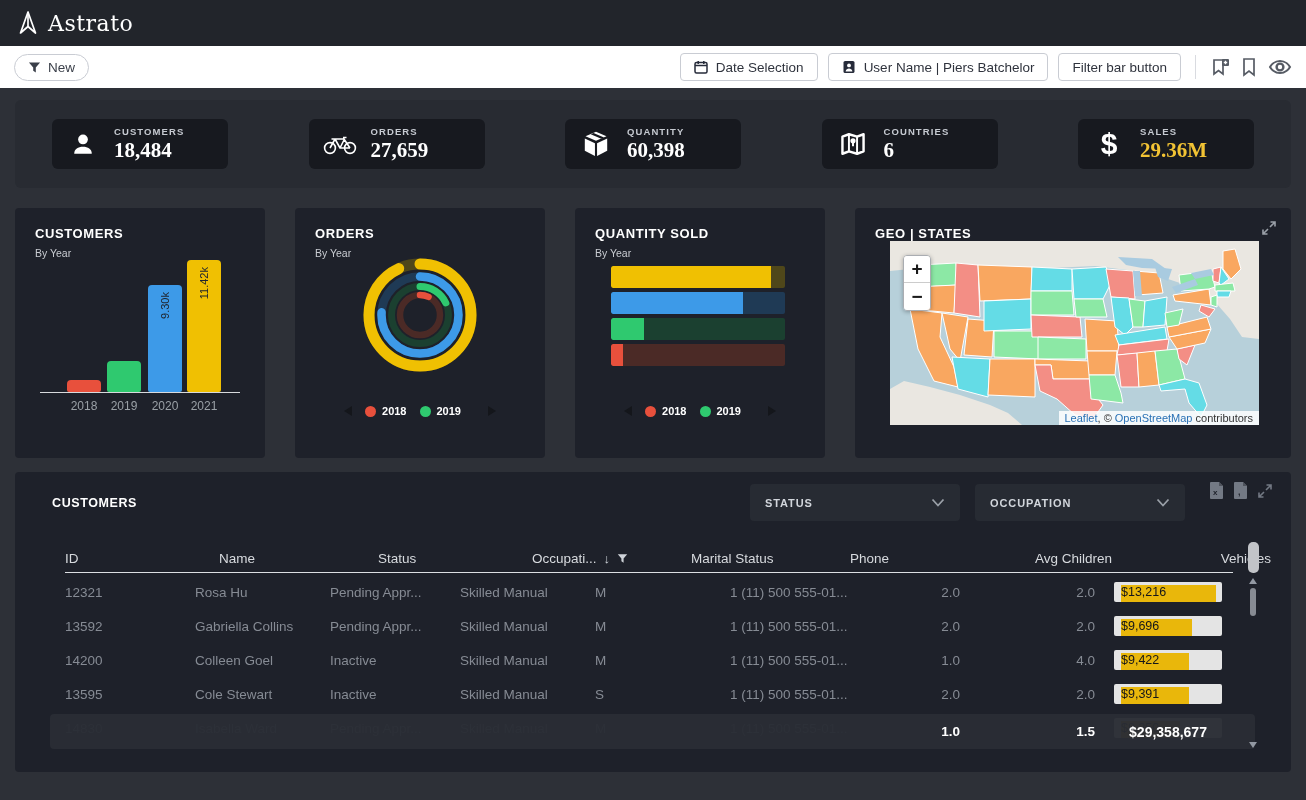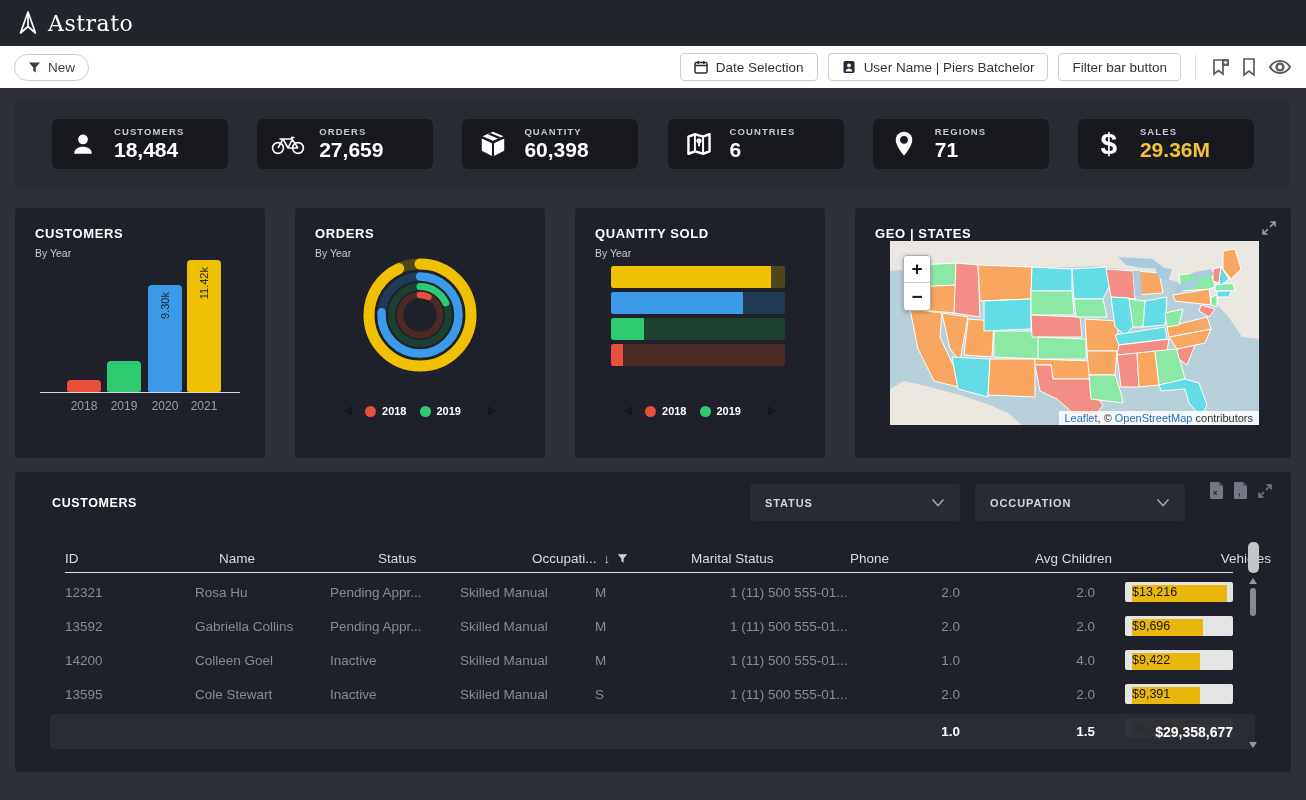--- a/index.html
+++ b/index.html
@@ -29,21 +29,21 @@
   .content { padding:12px 15px 14px; }
   .panel { background:#1e212a; border-radius:4px; }
 
   
   .kpi-band { background:#282b32; border-radius:6px; height:88px; display:flex; align-items:center;
     justify-content:space-between; padding:0 37px; margin-bottom:20px; }
   .kpi-card { width:176px; height:50px; background:#17191f; border-radius:6px; display:flex;
     align-items:center; padding-left:13px; gap:13px; }
   .kpi-icon { width:36px; display:flex; justify-content:center; color:#fff; }
   .kpi-label { font-size:9.5px; font-weight:bold; letter-spacing:1.1px; color:#c6cad1; }
-  .kpi-value { font-size:21px; font-weight:bold; color:#fff; margin-top:1px; }
+  .kpi-value { font-size:21px; font-weight:bold; color:#fff; margin-top:1px;font-family:Liberation Serif, serif; }
   .kpi-value.gold { color:#f2c334; }
 
   
   .charts-row { display:flex; gap:30px; margin-bottom:14px; }
   .chart-panel { width:250px; height:250px; position:relative; padding:18px 20px; }
   .geo-panel { flex:1; height:250px; position:relative; padding:18px 20px; }
   .panel-title { font-size:13px; font-weight:bold; color:#fff; letter-spacing:.6px; }
   .panel-sub { font-size:10.5px; color:#c9ccd2; margin-top:6px; }
 
   
@@ -101,21 +101,21 @@
   .thead { position:absolute; left:50px; top:73px; width:1168px; height:28px; align-items:center;
     border-bottom:1px solid #dcdfe3; color:#d7dade; font-size:13.5px;gap:24px; }
   .th { cursor:pointer; }
   .th.num { text-align:right; }
   .th-occ { display:flex; align-items:center; gap:7px; }
   .sort-glyph { font-size:13px; color:#cfd3d9; }
   .rows { position:absolute; left:50px; top:103px; width:1168px; }
   .trow { height:34px; align-items:center; color:#868b94; font-size:13.5px; cursor:pointer; }
   .td.num { text-align:right; }
   .td { overflow:hidden; white-space:nowrap; text-overflow:ellipsis; padding-right:8px; }
-  .sales-cell { display:flex; justify-content:flex-end; }
+  .sales-cell { display:flex; justify-content:center; }
   .sbar { width:108px; height:20px; background:#e4e4e4; border-radius:2px; position:relative; overflow:hidden; }
   .sfill { height:100%; background:#e9b70b; }
   .sbar span { position:absolute; left:7px; top:3px; font-size:12.5px; color:#15161a; }
   .partial { opacity:.35; }
   .totals { position:absolute; left:35px; top:242px; width:1205px; height:35px;
     background:rgba(42,45,53,.9); border-radius:4px; display:flex; align-items:center; }
   .totals .tgrid { width:1168px; margin-left:15px; align-items:center; color:#fff; font-weight:bold;
     font-size:13.5px; }
   .totals .sales-cell { font-size:14px; }
 
@@ -245,32 +245,20 @@
         <svg width="26" height="26" viewBox="0 0 16 16" fill="none" stroke="#fff" stroke-width="1.5" stroke-linejoin="round">
           <path d="M1.5 3.5 5.5 2l5 1.5L14.5 2v10.5L10.5 14l-5-1.5-4 1.5Z"></path>
             <path d="M5.5 2v10.5M10.5 3.5V14" stroke-width="1.2"></path>
           <circle cx="8" cy="6" r="1.6" fill="#fff" stroke="none"></circle>
             <path d="M8 6v3.4" stroke-width="1.2"></path>
         </svg>
       </span>
       <div>
           <div class="kpi-label">COUNTRIES</div>
         <div class="kpi-value">6</div>
-        </div>
-    </div>
-    <div class="kpi-card">
-      <span class="kpi-icon">
-        <svg width="24" height="28" viewBox="0 0 16 18" fill="#fff">
-            <path d="M8 .8C4.9.8 2.5 3.2 2.5 6.3c0 4.2 5.5 10.4 5.5 10.4s5.5-6.2 5.5-10.4C13.5 3.2 11.1.8 8 .8Z"></path>
-            <circle cx="8" cy="6.2" r="2.6" fill="#17191f"></circle>
-          </svg>
-      </span>
-      <div>
-          <div class="kpi-label">REGIONS</div>
-        <div class="kpi-value">71</div>
         </div>
     </div>
     <div class="kpi-card">
       <span class="kpi-icon" style="font-size:30px;font-weight:bold;color:#fff;line-height:1;">$</span>
       <div>
           <div class="kpi-label">SALES</div>
         <div class="kpi-value gold">29.36M</div>
         </div>
     </div>
   </section>

